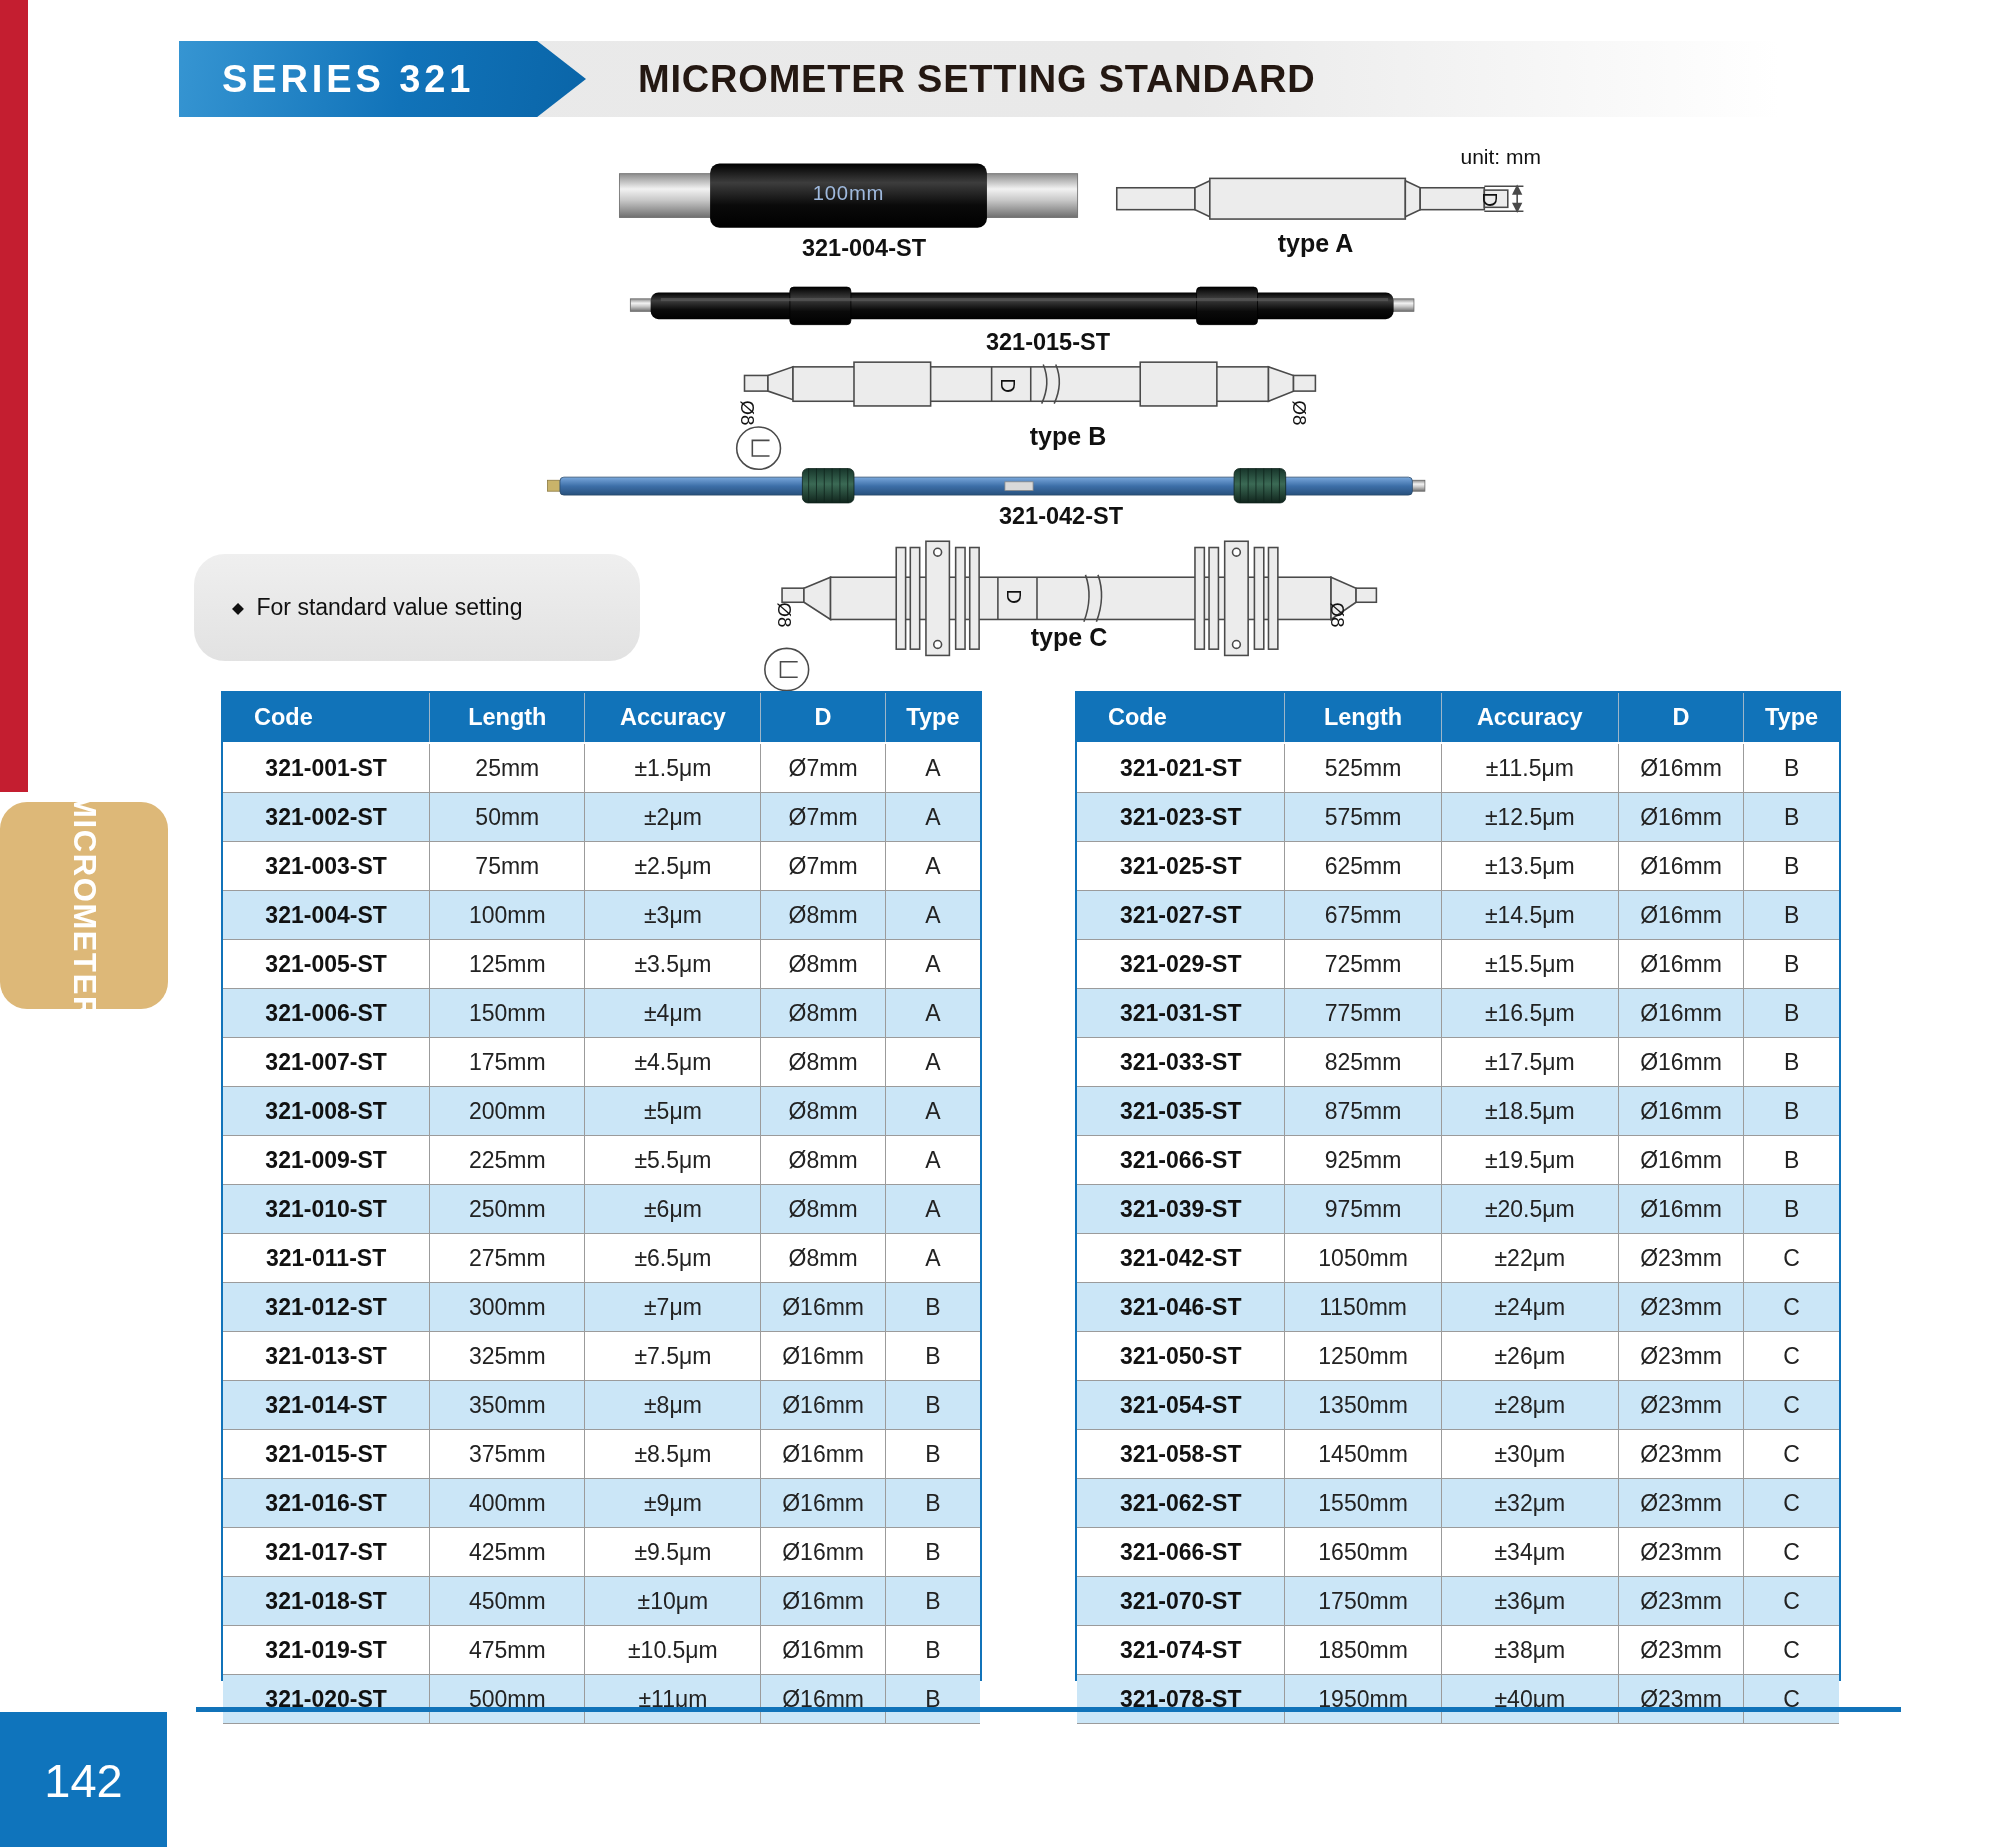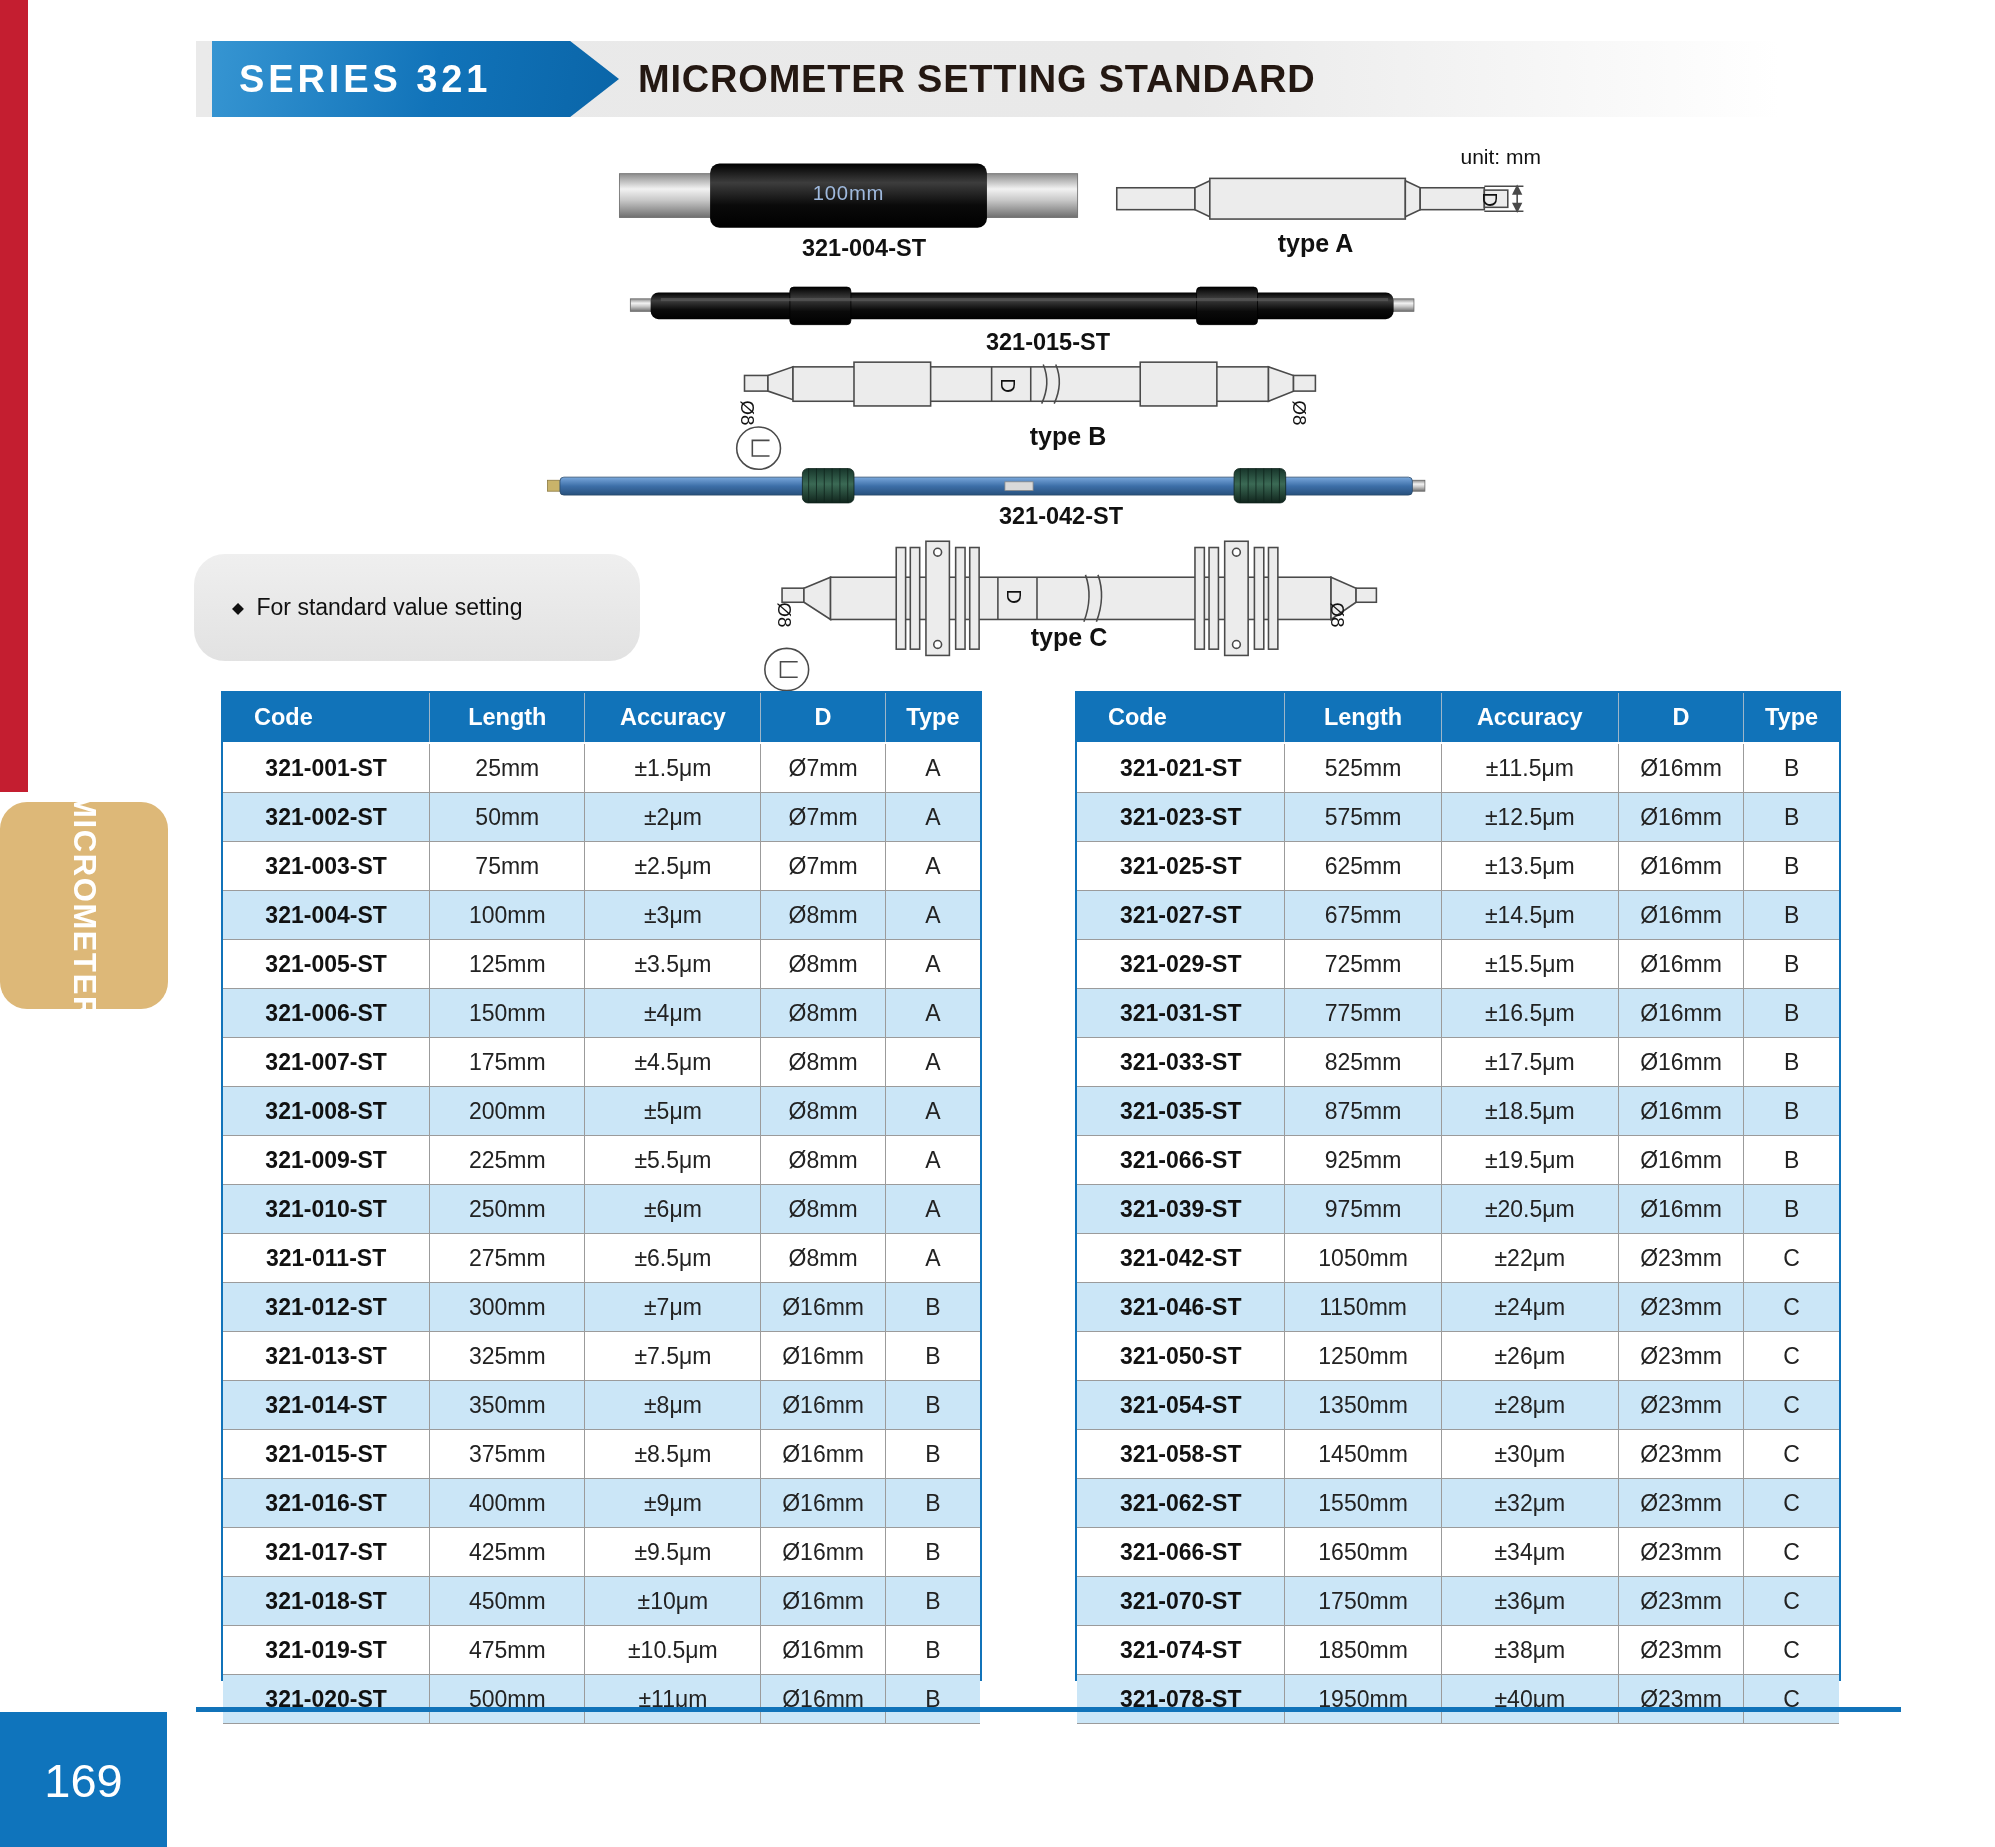--- a/index.html
+++ b/index.html
@@ -12,24 +12,24 @@
   #side-tab{left:0;top:802px;width:168px;height:207px;background:#DDB878;border-radius:27px;}
   #side-tab-text{position:absolute;left:50%;top:50%;transform:translate(-50%,-50%) rotate(90deg);
         white-space:nowrap;color:#fff;font-weight:bold;font-size:31px;letter-spacing:1.6px;}
   #page-num-box{left:0;top:1712px;width:167px;height:136px;background:#0F74BC;
         display:flex;align-items:center;justify-content:center;color:#fff;font-size:47px;}
   #footer-line{left:196px;top:1707px;width:1705px;height:4.7px;background:#1173B9;}
 
   
   #banner-gray{left:196px;top:41px;width:1800px;height:76px;
         background:linear-gradient(to right,#EAEAEA 0%,#E9E9E9 55%,#ffffff 88%);}
-  #banner-blue{left:212px;top:41px;width:407px;height:76px;
+  #banner-blue{left:179px;top:41px;width:407px;height:76px;
         background:linear-gradient(100deg,#3695D2 0%,#1173B9 55%,#0A65A8 100%);
         clip-path:polygon(0 0,88% 0,100% 50%,88% 100%,0 100%);
-        display:flex;align-items:center;padding-left:27px;box-sizing:border-box;}
+        display:flex;align-items:center;padding-left:43px;box-sizing:border-box;}
   #series-text{color:#fff;font-size:38px;font-weight:bold;letter-spacing:3.9px;}
   #page-title{left:638px;top:41px;height:77px;line-height:76px;font-size:38px;font-weight:bold;
         color:#241812;letter-spacing:0.8px;}
   #unit-note{left:1424px;top:145px;width:117px;text-align:right;font-size:21px;color:#111;}
 
   
   .prod-label{font-size:23.5px;font-weight:bold;color:#111;text-align:center;}
   .type-label{font-size:25px;font-weight:bold;color:#111;text-align:center;}
   .rot-label{font-size:20.3px;color:#111;transform:rotate(90deg);transform-origin:center;white-space:nowrap;}
   .engraving{font-size:20.3px;color:#9FB9DD;text-align:center;letter-spacing:0.8px;}
@@ -520,17 +520,17 @@
         </tbody>
       </table>
     </div>
 
   <div class="abs" id="side-tab">
     <span id="side-tab-text">MICROMETER</span>
   </div>
 
   <div class="abs" id="footer-line"></div>
   <div class="abs" id="page-num-box">
-    <span>169</span>
+    <span>142</span>
   </div>
 
 </div>
 
 
 </body></html>

